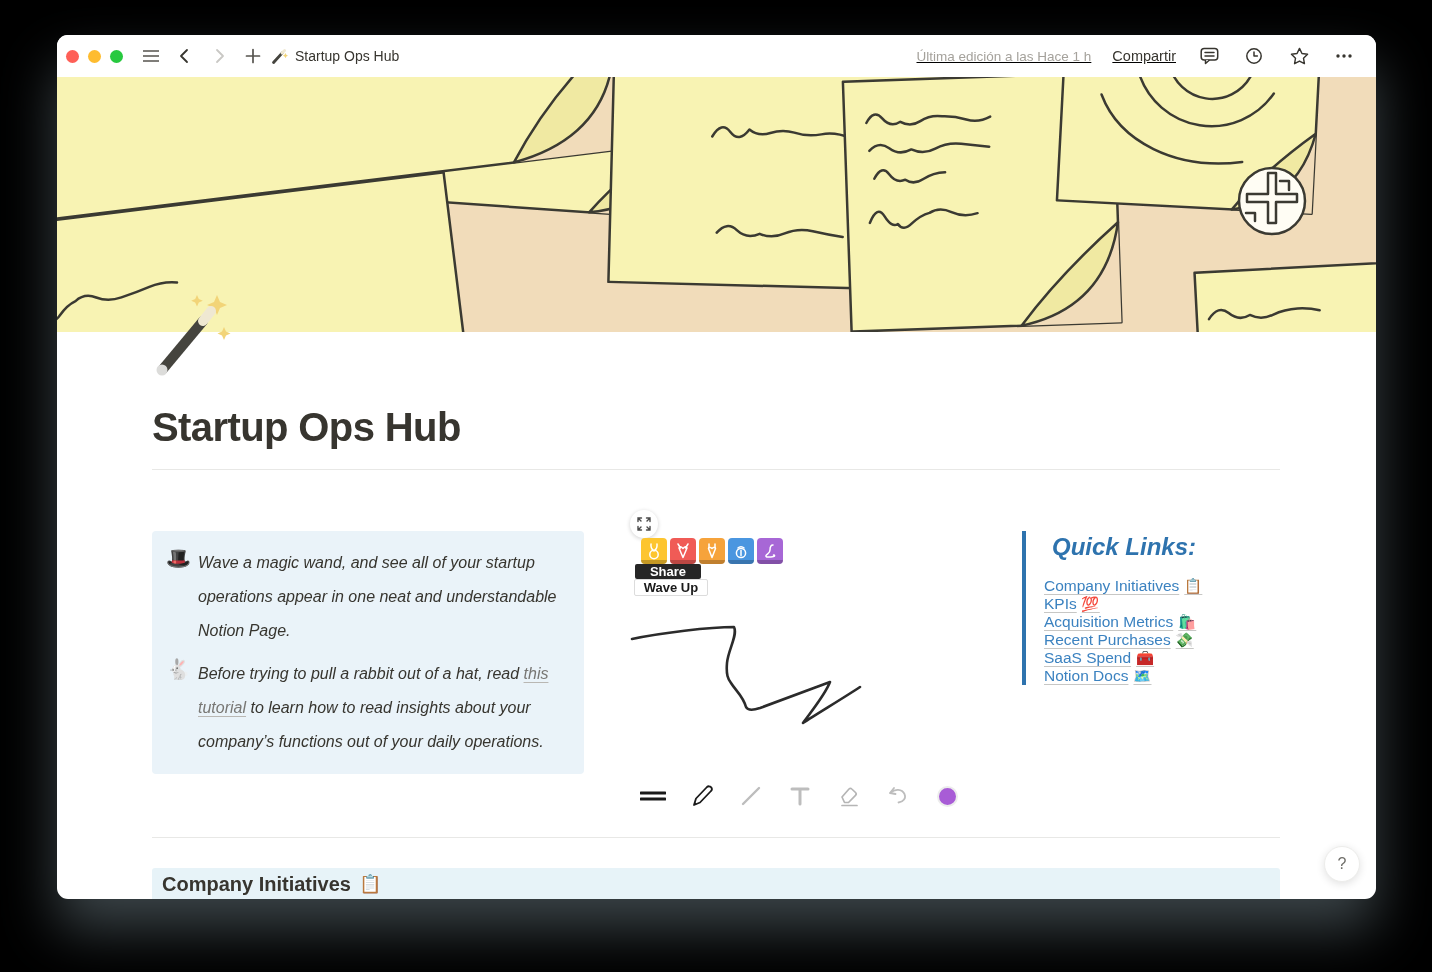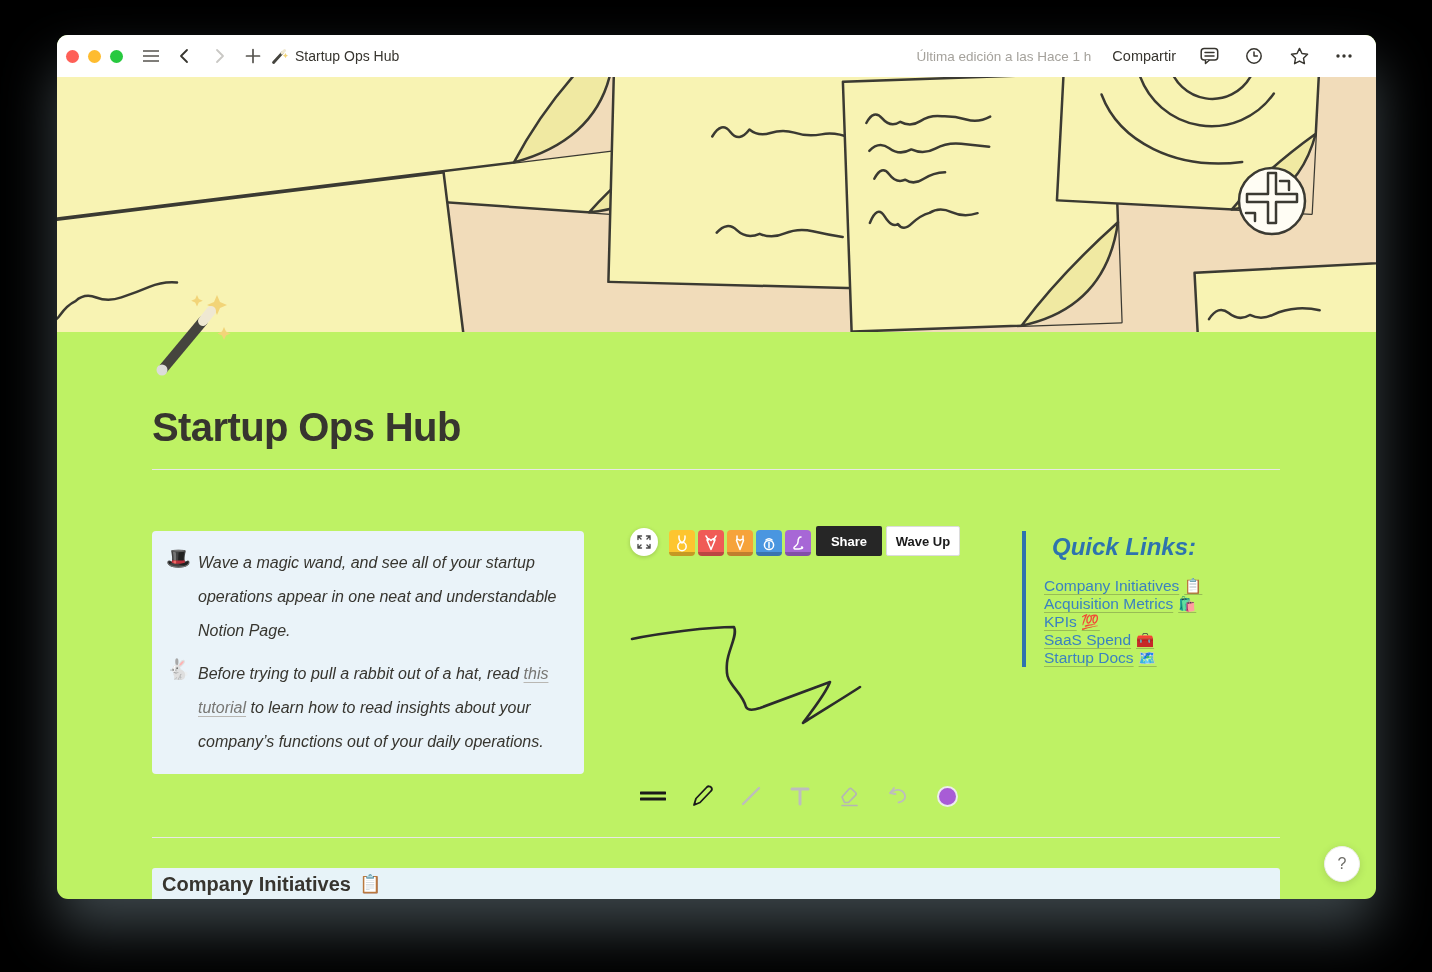--- a/index.html
+++ b/index.html
@@ -1,31 +1,31 @@
 <!DOCTYPE html>
 <html><head>
 <meta charset="utf-8">
 <style>
   * { margin:0; padding:0; box-sizing:border-box; }
   html,body { width:1432px; height:972px; background:#000; overflow:hidden;
               font-family:"Liberation Sans","DejaVu Sans",sans-serif; }
   .window { position:absolute; left:57px; top:35px; width:1319px; height:864px;
-            background:#bef264; border-radius:11px; overflow:hidden;
+            background:#ffffff; border-radius:11px; overflow:hidden;
             box-shadow:0 30px 55px rgba(130,150,160,.45); }
 
   
   .titlebar { position:absolute; left:0; top:0; width:100%; height:42px; background:#fff;
               display:flex; align-items:center; z-index:30; }
   .traffic { display:flex; gap:9px; margin-left:9px; }
   .tl { width:13px; height:13px; border-radius:50%; }
   .tb-icons { display:flex; align-items:center; gap:10px; margin-left:16px; color:#55534e; }
   .tb-btn { width:24px; height:24px; display:flex; align-items:center; justify-content:center;
             border-radius:4px; cursor:pointer; }
   .tb-title { margin-left:6px; font-size:14px; color:#37352f; display:flex; align-items:center; gap:7px; }
-  .tb-right { margin-left:auto; display:flex; align-items:center; gap:21px; padding-right:20px; }
+  .tb-right { margin-left:auto; display:flex; align-items:center; gap:21px; padding-right:20px;text-decoration:underline; }
   .tb-edited { font-size:13.5px; color:#a5a29c; }
   .tb-share { font-size:14.5px; color:#37352f; cursor:pointer; }
 
   
   .cover { position:absolute; left:0; top:42px; width:1319px; height:255px; overflow:hidden; }
 
   
   .page-icon { position:absolute; left:88px; top:250px; width:100px; height:100px; z-index:5; }
   .page-title { position:absolute; left:95px; top:370px; font-size:40px; font-weight:700;
                 letter-spacing:-.6px; color:#37352f; }
@@ -33,22 +33,22 @@
 
   
   .callout { position:absolute; left:95px; width:432px; background:#eaf3f9; border-radius:4px;
              padding:15px 16px 15px 14px; display:flex; }
   .callout .em { font-size:20px; width:32px; flex:none; line-height:24px; }
   .callout .ct { font-size:16px; line-height:34px; color:#37352f;font-style:italic; }
   .inline-link { color:#787774; text-decoration:underline; text-decoration-color:#b9b7b3;
                  text-underline-offset:3px; cursor:pointer; }
 
   
-  .wb-header { position:absolute; left:573px; top:489px; width:340px; height:32px;
-               display:flex; align-items:flex-end; }
+  .wb-header { position:absolute; left:573px; top:475px; width:340px; height:32px;
+               display:flex; align-items:flex-start;flex-direction:column; }
   .wb-full { width:28px; height:28px; border-radius:50%; background:#fff;
              box-shadow:0 1px 4px rgba(0,0,0,.18); display:flex; align-items:center;
              justify-content:center; cursor:pointer; flex:none; }
   .avatars { display:flex; gap:3px; margin-left:11px; }
   .avatar { width:26px; height:26px; border-radius:4px; position:relative; cursor:pointer;
             display:flex; align-items:center; justify-content:center; }
   .avatar::after { content:""; position:absolute; left:0; right:0; bottom:0; height:4px;
                    background:rgba(0,0,0,.22); border-radius:0 0 4px 4px; }
   .wb-share { margin-left:5px; width:66px; height:30px; background:#262626; color:#fff;
               font-size:13px; font-weight:700; border:none; border-radius:2px; cursor:pointer; }
@@ -323,24 +323,25 @@
         </svg>
     </span>
     <span class="tool">
       <span class="color-dot" id="color-dot" style="background: rgb(168, 92, 214);"></span>
     </span>
   </div>
 
   <div class="qlinks">
     <div class="ql-head">Quick Links:</div>
     <a class="ql-item"><span>Company Initiatives</span><span class="em">📋</span></a>
+    <a class="ql-item"><span>KPIs</span><span class="em">💯</span></a>
     <a class="ql-item"><span>Acquisition Metrics</span><span class="em">🛍️</span></a>
-    <a class="ql-item"><span>KPIs</span><span class="em">💯</span></a>
+    <a class="ql-item"><span>Recent Purchases</span><span class="em">💸</span></a>
     <a class="ql-item"><span>SaaS Spend</span><span class="em">🧰</span></a>
-    <a class="ql-item"><span>Startup Docs</span><span class="em">🗺️</span></a>
+    <a class="ql-item"><span>Notion Docs</span><span class="em">🗺️</span></a>
   </div>
 
   <div class="divider" style="top:802px"></div>
   <div class="band">
     <span class="band-title">Company Initiatives</span>
     <span class="em">📋</span>
   </div>
 
   <div class="help-btn">?</div>
 </div>

